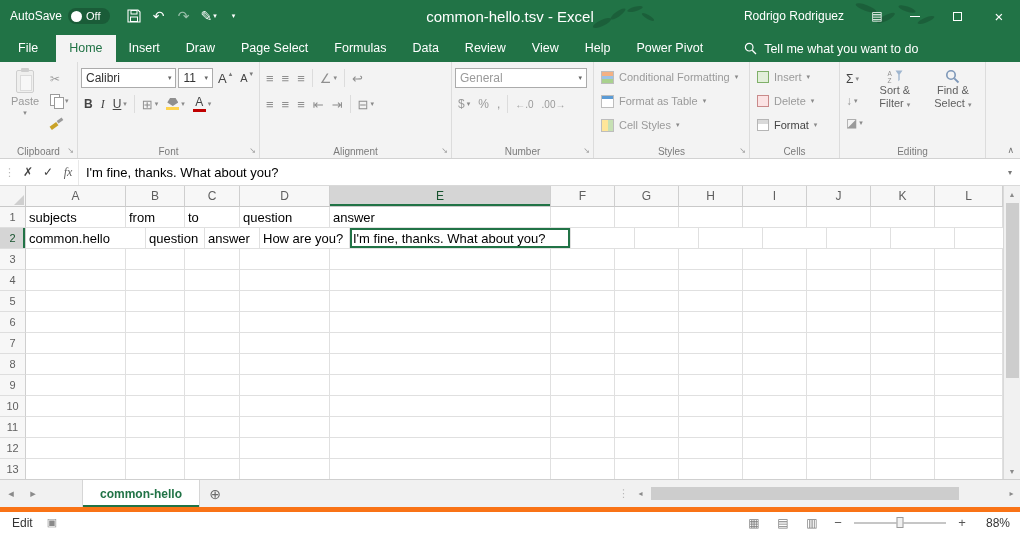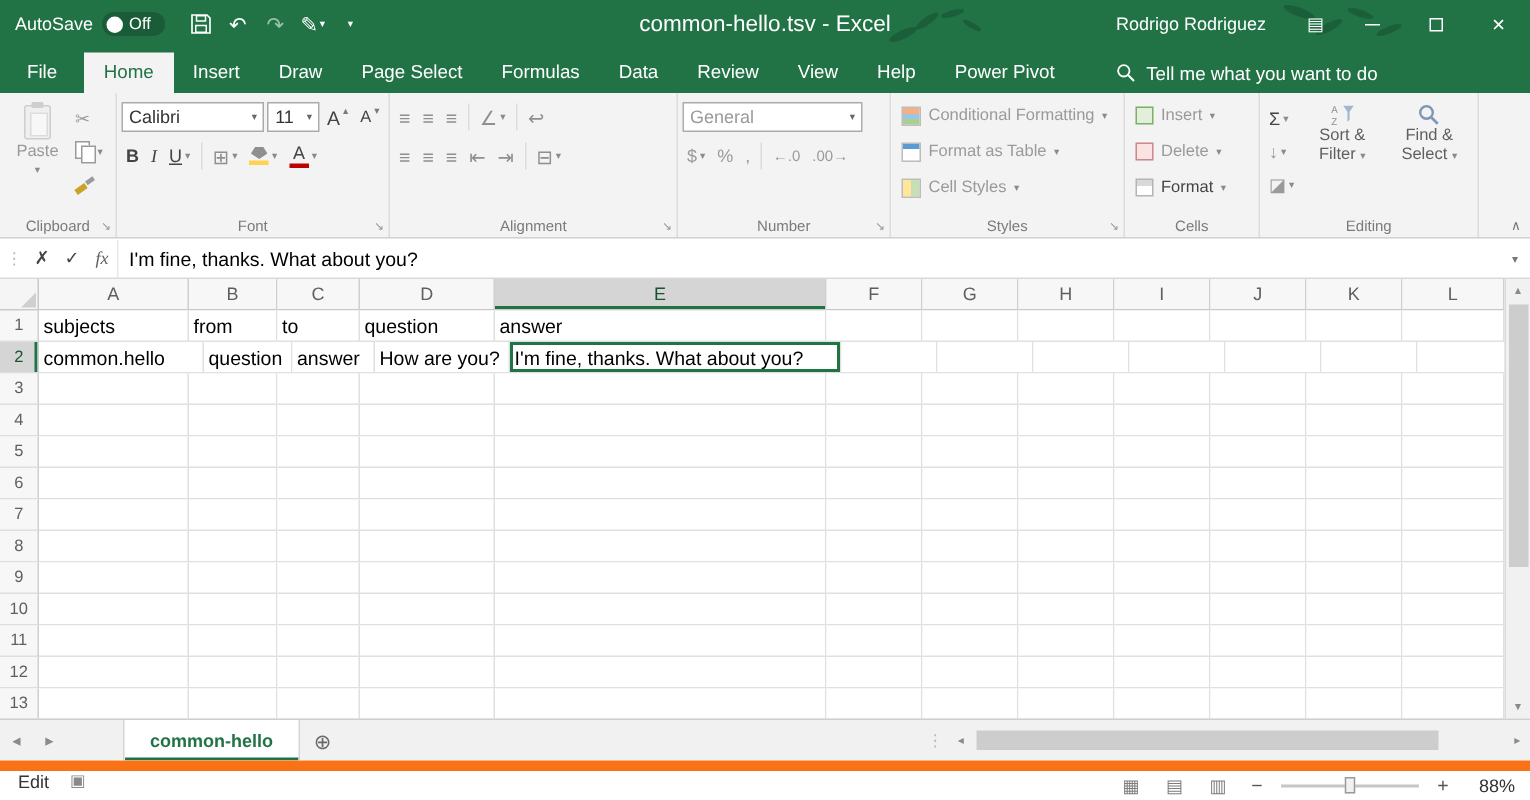--- a/index.html
+++ b/index.html
@@ -122,21 +122,21 @@
   .stab{background:#fff;border-left:1px solid #d6d6d6;border-right:1px solid #d6d6d6;box-shadow:inset 0 -2px 0 0 #217346;display:flex;align-items:center;padding:0 17px;color:#217346;font-weight:bold;font-size:12px;margin-left:38px}
   .addsheet{width:30px;display:flex;align-items:center;justify-content:center;color:#6a6a6a;font-size:14px}
   .sheet-fill{flex:1}
   .grip2{display:flex;align-items:center;color:#b8b8b8;font-size:11px;padding:0 3px}
   .hscroll{display:flex;align-items:center;width:388px;flex:0 0 auto}
   .hs-btn{width:17px;text-align:center;color:#8a8a8a;font-size:8px}
   .hs-track{flex:1;height:17px;display:flex;align-items:center}
   .hs-thumb{height:13px;width:308px;background:#cdcdcd;margin-left:2px}
 
   
-  .statusbar{height:26px;background:#ffffff;border-top:7px solid #f97316;display:flex;flex:0 0 auto;font-size:12px;color:#333}
+  .statusbar{height:26px;background:#ffffff;border-top:5px solid #f97316;display:flex;align-items:center;flex:0 0 auto;font-size:12px;color:#333}
   .sb-mode{margin-left:12px}
   .sb-macro{margin-left:14px;color:#8a8a8a;font-size:11px}
   .sb-right{margin-left:auto;display:flex;align-items:center;gap:9px;padding-right:10px}
   .viewbtn{width:20px;text-align:center;color:#7d7d7d;font-size:12px}
   .zoombtn{width:14px;text-align:center;color:#555;font-size:13px}
   .zoomtrack{width:92px;height:2px;background:#c6c6c6;position:relative}
   .zoomnotch{position:absolute;left:50%;top:-3px;width:1px;height:8px;background:#ababab}
   .zoomthumb{position:absolute;left:50%;transform:translateX(-50%);top:-5px;width:7px;height:11px;background:#f1f1f1;border:1px solid #9a9a9a}
   .zoomlabel{width:32px;text-align:right;color:#333}
 </style>
@@ -339,21 +339,21 @@
             </span>
         </div>
       </div>
       <span class="glabel">Alignment</span>
       <span class="glauncher">↘</span>
     </div>
 
     <div class="rgroup" style="width:142px">
       <div class="gcol">
         <div class="frow">
-          <div class="combo disabled" style="width:120px">
+          <div class="combo disabled" style="width:132px">
             <span>General</span>
             <span class="arr">▾</span>
           </div>
         </div>
         <div class="frow">
           <span class="sbtn gray">
               <span>$</span>
               <span class="carat">▾</span>
             </span>
           <span class="sbtn gray">%</span>
@@ -489,21 +489,21 @@
             <div class="cell" style="width: 64px;"></div>
             <div class="cell" style="width: 64px;"></div>
             <div class="cell" style="width: 64px;"></div>
             <div class="cell" style="width: 64px;"></div>
             <div class="cell" style="width: 64px;"></div>
             <div class="cell" style="width: 64px;"></div>
             <div class="cell" style="width: 68px;"></div>
           </div>
           <div class="grow">
             <div class="rowh sel">2</div>
-            <div class="cell" style="width: 110px;">common.hello</div>
+            <div class="cell" style="width: 120px;">common.hello</div>
             <div class="cell" style="width: 59px;">question</div>
             <div class="cell" style="width: 55px;">answer</div>
             <div class="cell" style="width: 90px;">How are you?</div>
             <div class="cell selcell" style="width: 221px;">I'm fine, thanks. What about you?</div>
             <div class="cell" style="width: 64px;"></div>
             <div class="cell" style="width: 64px;"></div>
             <div class="cell" style="width: 64px;"></div>
             <div class="cell" style="width: 64px;"></div>
             <div class="cell" style="width: 64px;"></div>
             <div class="cell" style="width: 64px;"></div>

